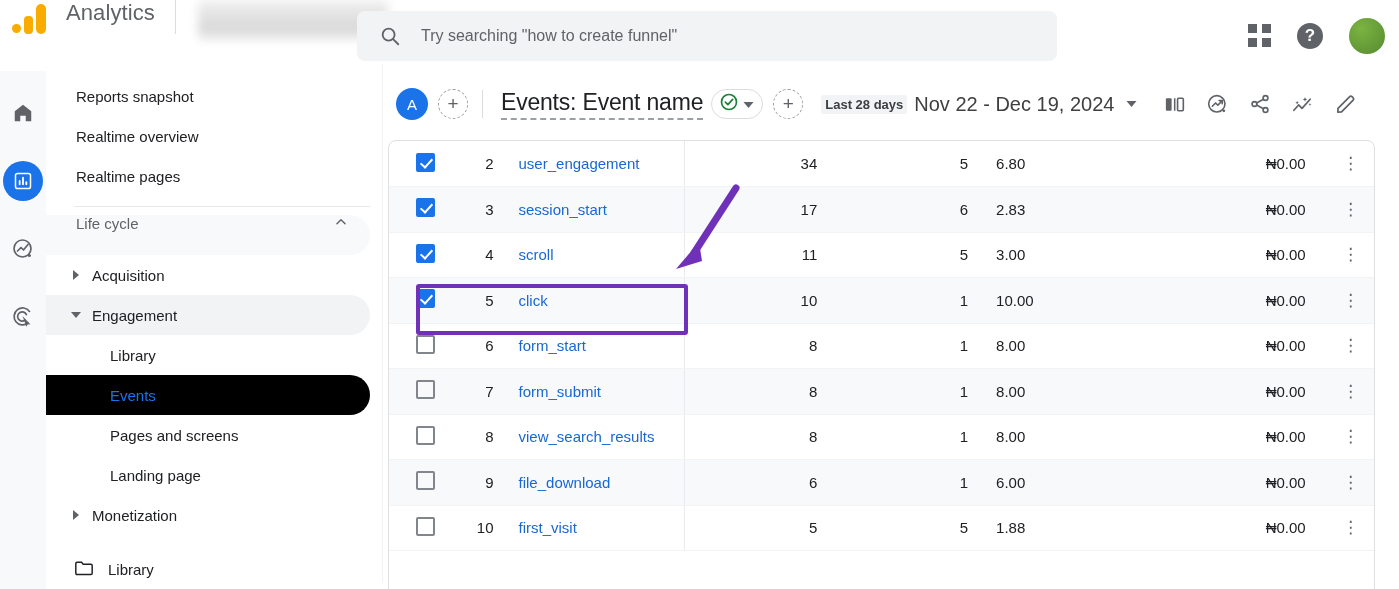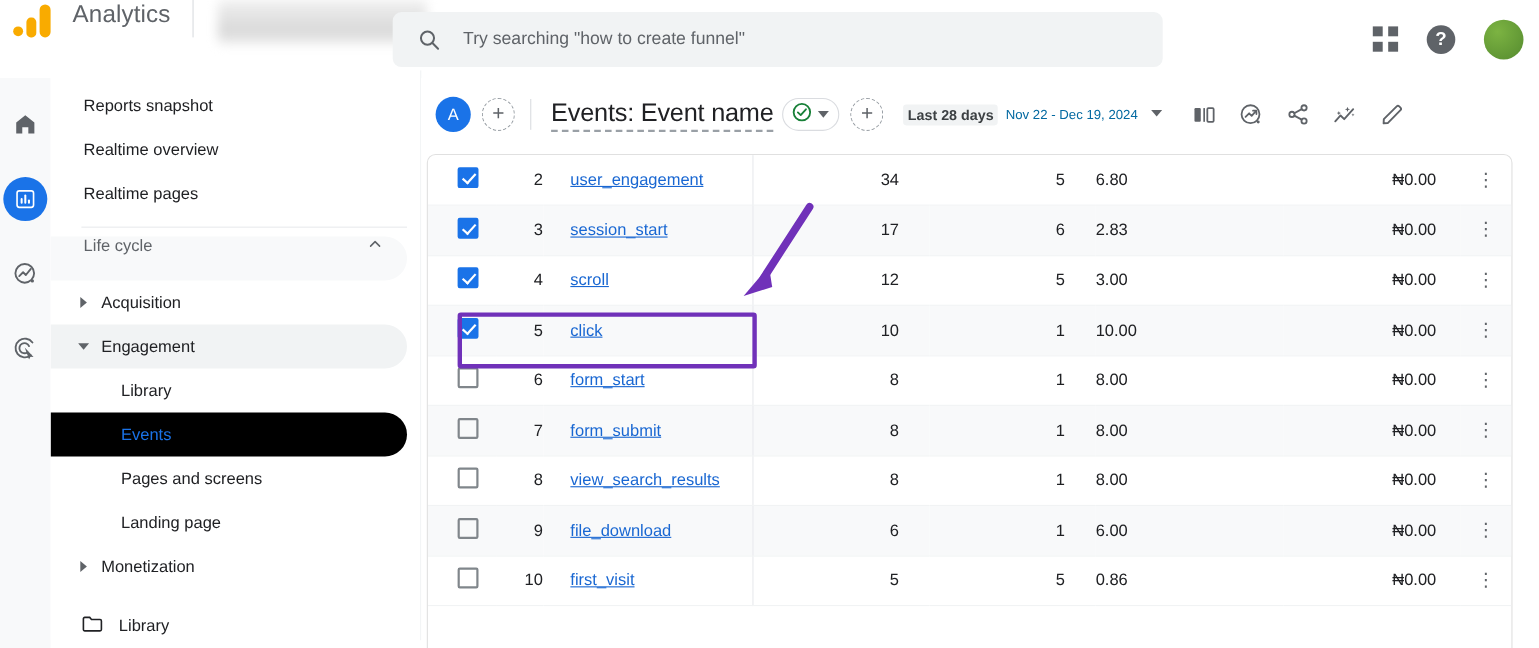--- a/index.html
+++ b/index.html
@@ -117,21 +117,21 @@
     border-bottom: 2px dashed #9aa0a6; padding-bottom: 2px; letter-spacing: -.2px;
   }
   .title-pill {
     display: flex; align-items: center; gap: 4px; margin-left: 8px;
     border: 1px solid #dadce0; border-radius: 16px; height: 30px; padding: 0 8px 0 7px; cursor:pointer;
   }
   .date-chip {
     font-size: 13px; font-weight: bold; color: #3c4043; background: #f1f3f4;
     padding: 2px 4px; border-radius: 3px; margin-left: 18px;
   }
-  .date-range { font-size: 12px; color: #0369a1; margin-left: 7px; cursor:pointer; }
+  .date-range { font-size: 20px; color: #404040; margin-left: 7px; cursor:pointer; }
   .date-caret { color: #5f6368; font-size: 10px; margin-left: 12px; }
   .hdr-tools { display: flex; align-items: center; gap: 20px; margin-left: 26px; }
   .tool { cursor: pointer; display: flex; color: #5f6368; }
 
   
   .card {
     position: absolute; left: 5px; top: 69px; width: 987px; height: 512px;
     background: #fff; border: 1px solid #e0e0e0; border-radius: 8px;
     overflow: hidden;
   }
@@ -156,21 +156,21 @@
     display: inline-block; cursor: pointer;
   }
   .cb.on {
     background: #1a73e8; border-color: #1a73e8; position: relative;
   }
   .cb.on::after {
     content: ""; position: absolute; left: 5px; top: 1px; width: 5px; height: 10px;
     border: solid #fff; border-width: 0 2px 2px 0; transform: rotate(42deg);
   }
   .evt-link {
-    color: #1967d2; text-decoration: underline; font-size: 15px; cursor: pointer;
+    color: #1967d2; font-size: 15px; cursor: pointer;
   }
   .kebab { color: #5f6368; font-size: 17px; line-height: 1; cursor: pointer; letter-spacing: 0; }
 
   
   .annot-box {
     position: absolute; left: 416px; top: 284px; width: 272px; height: 51px;
     border: 4px solid #7031b9; border-radius: 3px; pointer-events: none; z-index: 30;
   }
   .annot-arrow { position: absolute; left: 650px; top: 175px; z-index: 30; pointer-events: none; }
 </style>
@@ -404,21 +404,21 @@
             <td class="c-n1">17</td>
             <td class="c-n2">6</td>
             <td class="c-n3">2.83</td>
             <td class="c-n4">₦0.00</td>
             <td class="c-menu"><span class="kebab">⋮</span></td>
           </tr>
           <tr class="">
             <td class="c-check"><span class="cb on"></span></td>
             <td class="c-idx">4</td>
             <td class="c-name"><span class="evt-link">scroll</span></td>
-            <td class="c-n1">12</td>
+            <td class="c-n1">11</td>
             <td class="c-n2">5</td>
             <td class="c-n3">3.00</td>
             <td class="c-n4">₦0.00</td>
             <td class="c-menu"><span class="kebab">⋮</span></td>
           </tr>
           <tr class="alt">
             <td class="c-check"><span class="cb on"></span></td>
             <td class="c-idx">5</td>
             <td class="c-name"><span class="evt-link">click</span></td>
             <td class="c-n1">10</td>
@@ -466,21 +466,21 @@
             <td class="c-n3">6.00</td>
             <td class="c-n4">₦0.00</td>
             <td class="c-menu"><span class="kebab">⋮</span></td>
           </tr>
           <tr class="">
             <td class="c-check"><span class="cb"></span></td>
             <td class="c-idx">10</td>
             <td class="c-name"><span class="evt-link">first_visit</span></td>
             <td class="c-n1">5</td>
             <td class="c-n2">5</td>
-            <td class="c-n3">0.86</td>
+            <td class="c-n3">1.88</td>
             <td class="c-n4">₦0.00</td>
             <td class="c-menu"><span class="kebab">⋮</span></td>
           </tr>
         </tbody>
     </table>
   </div>
 </div>
 
 <div class="annot-box"></div>
 <svg class="annot-arrow" width="120" height="110" viewBox="0 0 120 110">

